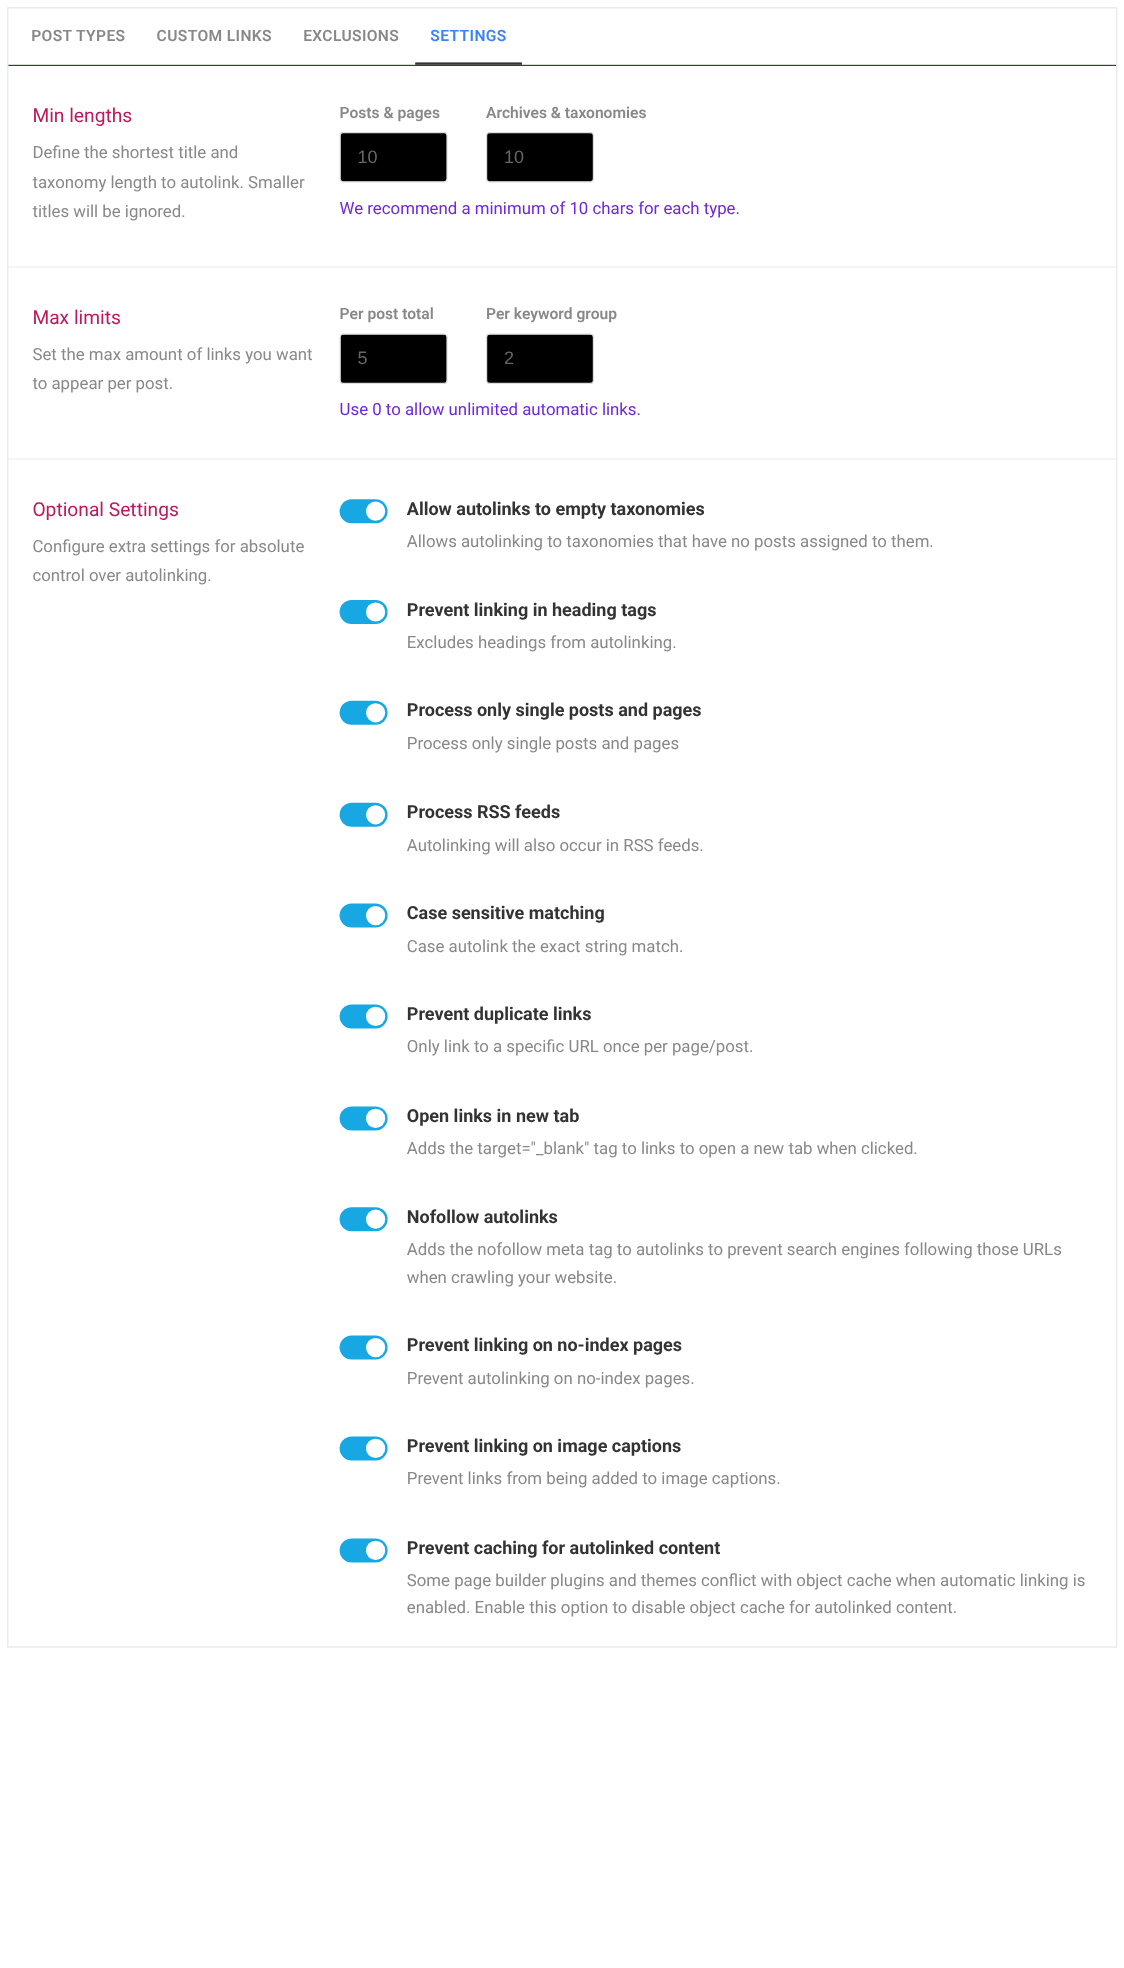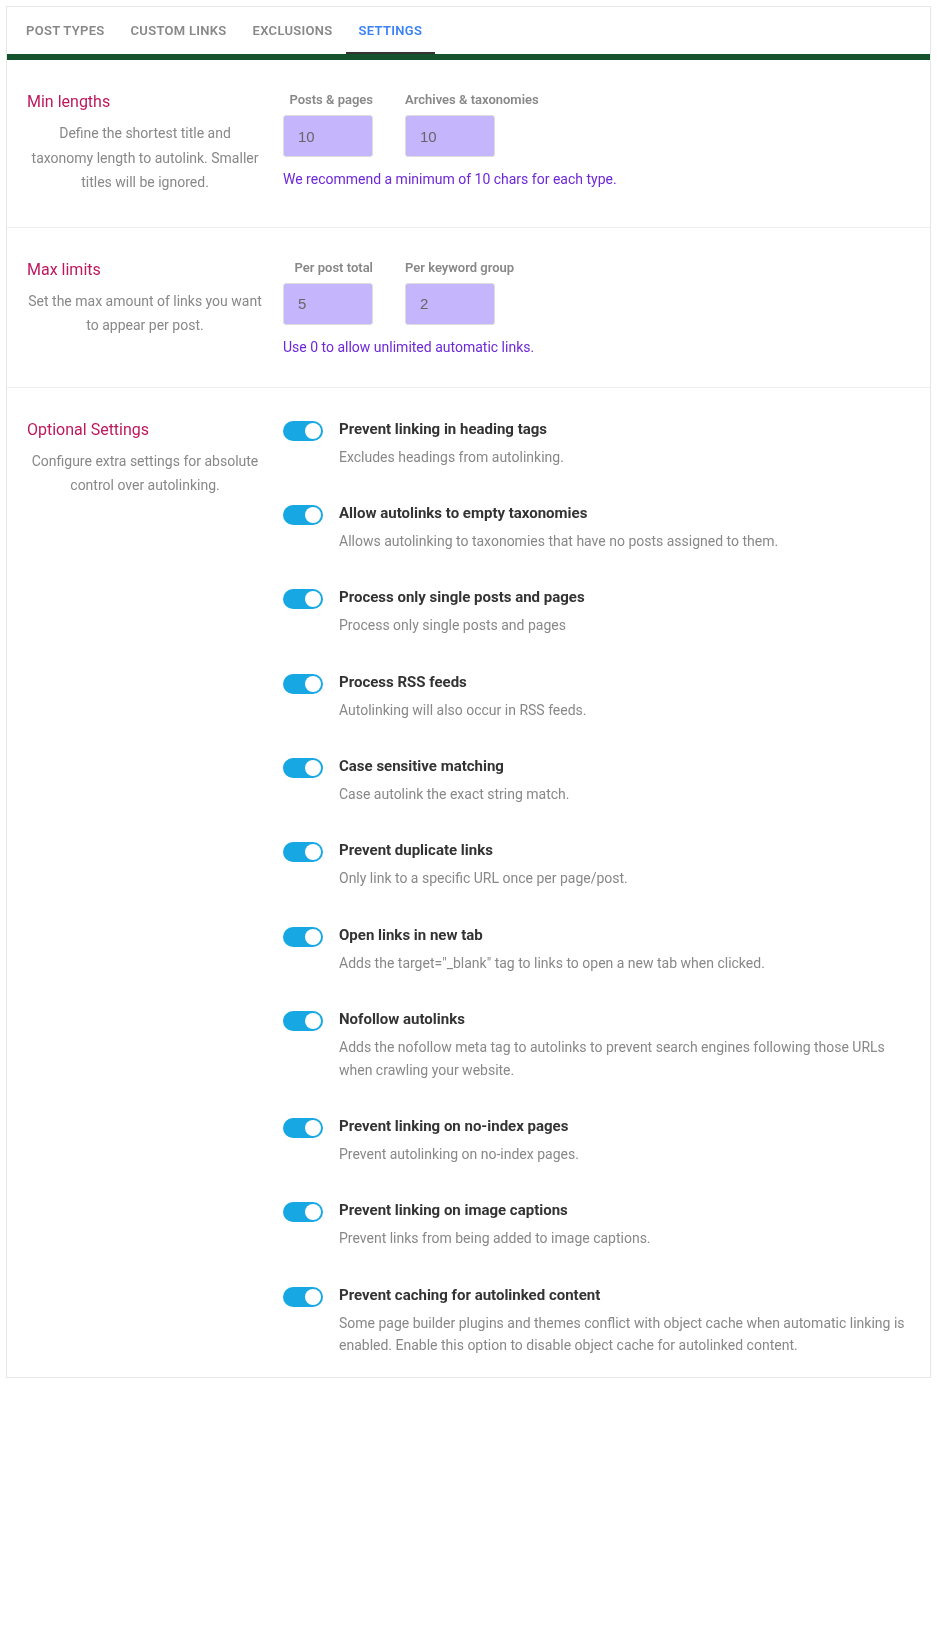--- a/index.html
+++ b/index.html
@@ -11,21 +11,21 @@
       padding: 6px;
     }
     .container {
       width: 925px;
       border: 1px solid #e6e6e6;
       background: #fff;
     }
     .tabs {
       display: flex;
       gap: 0;
-      border-bottom: 6px solid #14532d;
+      border-bottom: 1px solid #14532d;
       padding: 0 6px;
     }
     .tab {
       padding: 16px 13px 14px 13px;
       color: #888;
       font-size: 13px;
       font-weight: 600;
       letter-spacing: 0.3px;
       cursor: pointer;
       border-bottom: 2px solid transparent;
@@ -48,42 +48,40 @@
     .section-title {
       font-size: 16px;
       font-weight: 400;
       color: #be185d;
       margin-bottom: 10px;
     }
     .section-desc {
       font-size: 14px;
       color: #888;
       line-height: 1.75;
-      text-align: center;
     }
     .section-right {
       flex: 1;
     }
     .fields-row {
       display: flex;
       gap: 32px;
     }
     .field-group {}
     .field-label {
       font-size: 13px;
       font-weight: 600;
       color: #888;
       margin-bottom: 8px;
-      text-align: right;
     }
     .field-input {
       width: 90px;
       height: 42px;
       border: 1px solid #ddd;
-      background: #c4b5fd;
+      background: #000000;
       padding: 0 14px;
       font-size: 15px;
       color: #666;
       border-radius: 3px;
     }
     .field-hint {
       font-size: 14px;
       color: #6d28d9;
       margin-top: 14px;
     }
@@ -187,40 +185,40 @@
       <div class="section-desc">Configure extra settings for absolute control over autolinking.</div>
     </div>
     <div class="section-right">
       <div class="toggle-list">
 
         <div class="toggle-item">
           <div class="toggle">
               <div class="toggle-knob"></div>
             </div>
           <div class="toggle-content">
+            <div class="toggle-title">Allow autolinks to empty taxonomies</div>
+            <div class="toggle-desc">Allows autolinking to taxonomies that have no posts assigned to them.</div>
+          </div>
+        </div>
+
+        <div class="toggle-item">
+          <div class="toggle">
+              <div class="toggle-knob"></div>
+            </div>
+          <div class="toggle-content">
             <div class="toggle-title">Prevent linking in heading tags</div>
             <div class="toggle-desc">Excludes headings from autolinking.</div>
           </div>
         </div>
 
         <div class="toggle-item">
           <div class="toggle">
               <div class="toggle-knob"></div>
             </div>
           <div class="toggle-content">
-            <div class="toggle-title">Allow autolinks to empty taxonomies</div>
-            <div class="toggle-desc">Allows autolinking to taxonomies that have no posts assigned to them.</div>
-          </div>
-        </div>
-
-        <div class="toggle-item">
-          <div class="toggle">
-              <div class="toggle-knob"></div>
-            </div>
-          <div class="toggle-content">
             <div class="toggle-title">Process only single posts and pages</div>
             <div class="toggle-desc">Process only single posts and pages</div>
           </div>
         </div>
 
         <div class="toggle-item">
           <div class="toggle">
               <div class="toggle-knob"></div>
             </div>
           <div class="toggle-content">

